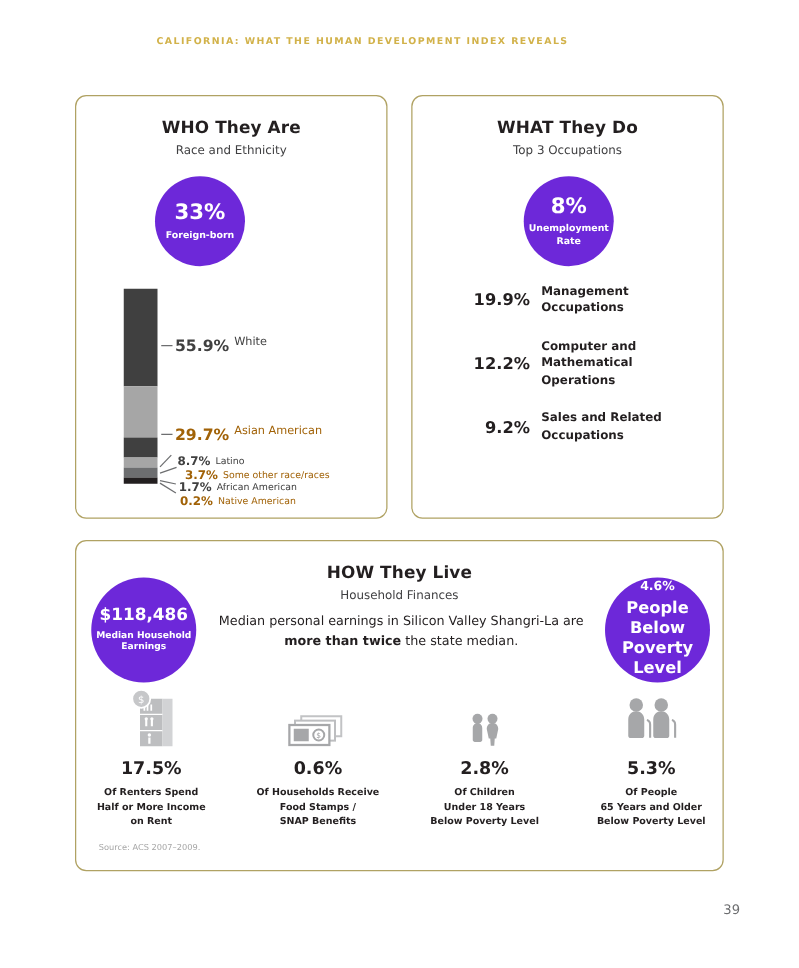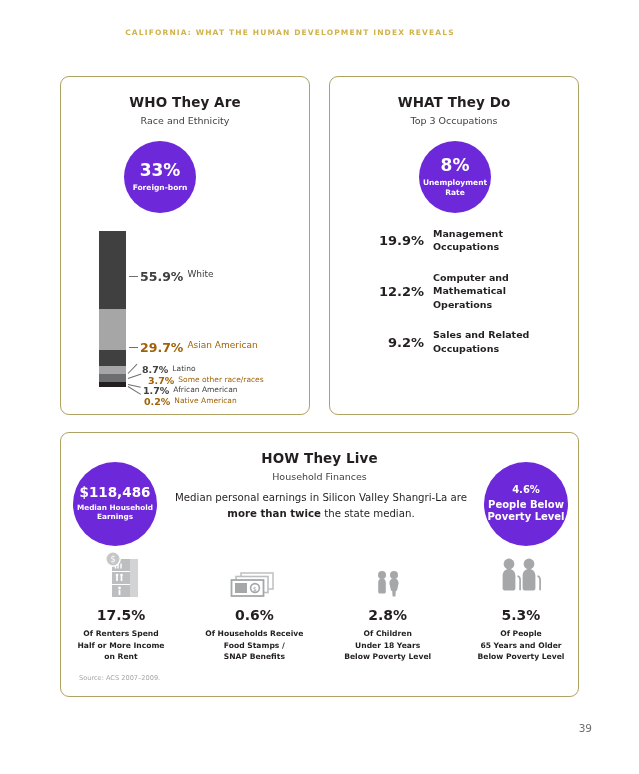--- a/index.html
+++ b/index.html
@@ -79,21 +79,21 @@
   #circle-median-earnings {
     position: absolute; left: 12px; top: 29px; width: 84px; height: 84px;
   }
   #circle-median-earnings .big   { font-size: 13.5px; margin-bottom: 4px; }
   #circle-median-earnings .small { font-size: 7.3px; }
 
   #circle-poverty {
     position: absolute; left: 423px; top: 29px; width: 84px; height: 84px;
   }
   #circle-poverty .big   { font-size: 10px; margin-bottom: 4px; }
-  #circle-poverty .small { font-size: 10px; }
+  #circle-poverty .small { font-size: 13px; }
 
   
   #race-chart {
     position: absolute; left: 38px; top: 154px; width: 205px; height: 172px;
   }
   .bar-col {
     position: absolute; left: 0; top: 0; width: 27px; height: 156px;
   }
   .bar-seg { width: 100%; }
 

